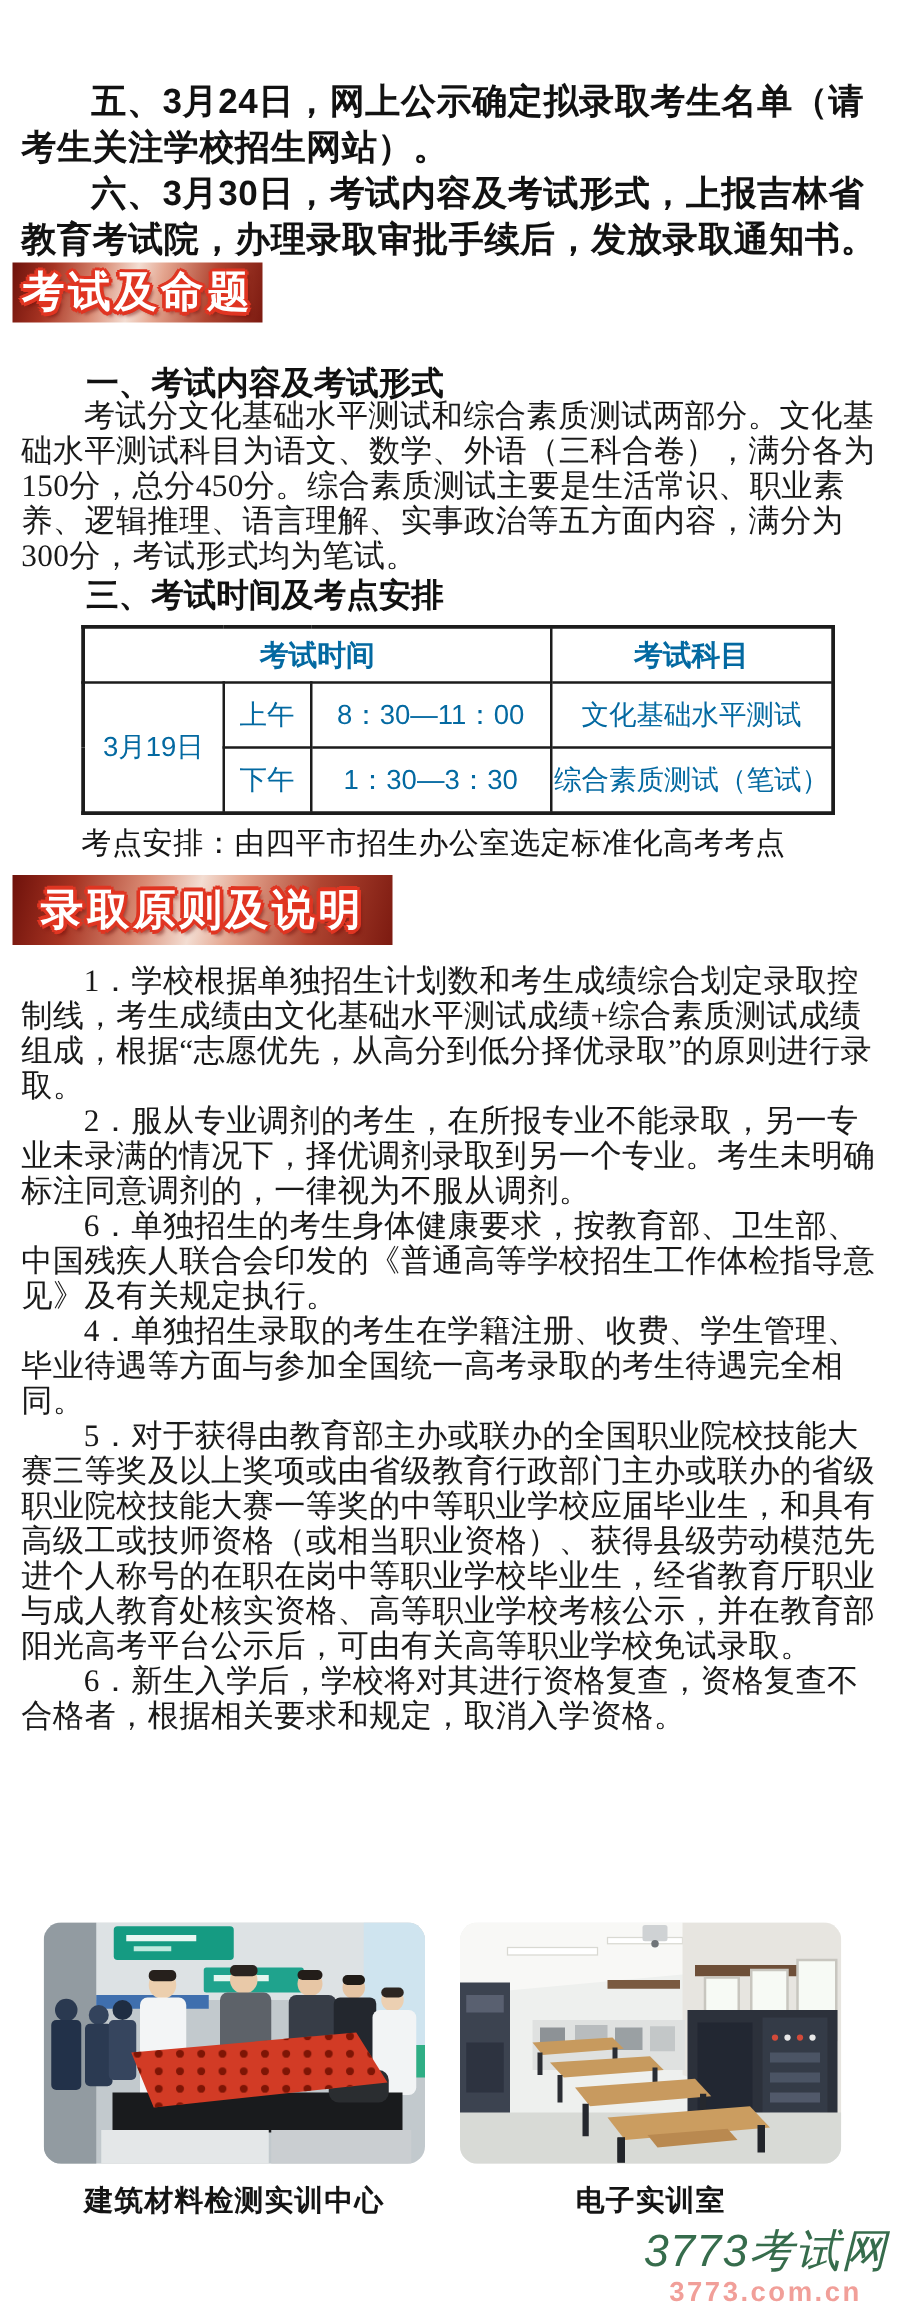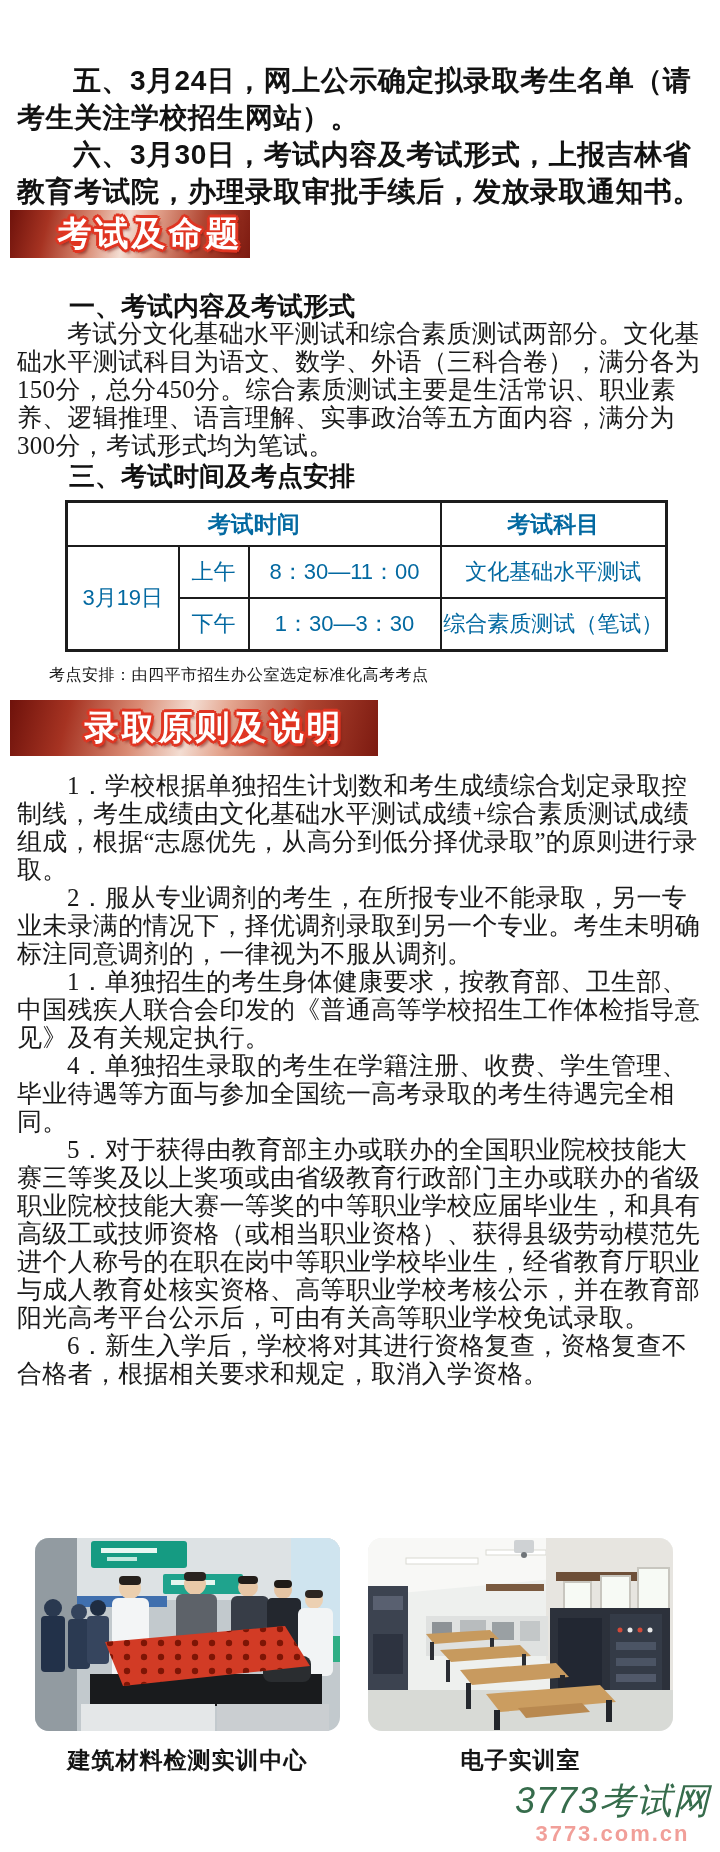--- a/index.html
+++ b/index.html
@@ -12,23 +12,23 @@
   
   .intro{
     margin:0;font-family:"Liberation Sans","DejaVu Sans",sans-serif;
     font-weight:bold;font-size:28px;line-height:37px;text-indent:2em;
     color:#121212;letter-spacing:.5px;
   }
   
   .banner{
     position:relative;margin:0 0 34px -7px;height:48px;width:200px;
     background:linear-gradient(104deg,#6e120b 0%,#a63322 16%,#d98a73 34%,#f3ddd2 48%,#e4a58f 58%,#b04531 78%,#7c1a10 100%);
-    display:flex;align-items:center;justify-content:center;padding-left:40px;
-  }
-  .banner.wide{width:328px;height:56px;margin-top:10px;margin-bottom:16px;}
+    display:flex;align-items:center;justify-content:center;
+  }
+  .banner.wide{width:304px;height:56px;margin-top:10px;margin-bottom:16px;}
   .banner span{
     font-family:"Liberation Sans","DejaVu Sans",sans-serif;font-weight:bold;
     font-size:34px;color:#ffffff;letter-spacing:3px;
     text-shadow:-2px -2px 0 #e03522,2px -2px 0 #e03522,-2px 2px 0 #e03522,2px 2px 0 #e03522,
       -3px 0 0 #e03522,3px 0 0 #e03522,0 -3px 0 #e03522,0 3px 0 #e03522,3px 4px 3px rgba(110,10,5,.55);
   }
   .h{
     margin:2px 0 0;font-family:"Liberation Sans","DejaVu Sans",sans-serif;
     font-weight:bold;font-size:26px;line-height:28px;text-indent:2em;color:#111;
   }
@@ -37,21 +37,21 @@
   table.sched{
     border-collapse:collapse;margin:10px 0 0 48px;table-layout:fixed;width:600px;
     font-family:"Liberation Sans","DejaVu Sans",sans-serif;color:#0369a1;
   }
   table.sched{border:3px solid #1c1c1c;}
   table.sched td{border:2px solid #1c1c1c;text-align:center;vertical-align:middle;font-size:22px;}
   table.sched tr.head td{height:40px;font-weight:bold;font-size:23px;}
   table.sched tr.row td{height:48px;}
   .venue{
     margin:8px 0 0;font-family:"Liberation Sans","DejaVu Sans",sans-serif;
-    font-size:16px;line-height:30px;text-indent:2em;color:#161616;letter-spacing:.5px;
+    font-size:24px;line-height:30px;text-indent:2em;color:#161616;letter-spacing:.5px;
   }
   .items p{margin:0;font-size:25px;line-height:28px;text-indent:2em;letter-spacing:.3px;}
   
   .photos{position:absolute;left:0;top:1538px;width:720px;}
   figure{margin:0;position:absolute;top:0;width:305px;}
   figure.left{left:35px;}
   figure.right{left:368px;}
   .photo{width:305px;height:193px;border-radius:14px;overflow:hidden;display:block;}
   figcaption{
     margin-top:14px;text-align:center;font-family:"Liberation Sans","DejaVu Sans",sans-serif;
@@ -114,21 +114,21 @@
 
   <p class="venue">考点安排：由四平市招生办公室选定标准化高考考点</p>
 
   <div class="banner wide">
     <span>录取原则及说明</span>
   </div>
 
   <div class="items">
     <p>1．学校根据单独招生计划数和考生成绩综合划定录取控制线，考生成绩由文化基础水平测试成绩+综合素质测试成绩组成，根据“志愿优先，从高分到低分择优录取”的原则进行录取。</p>
     <p>2．服从专业调剂的考生，在所报专业不能录取，另一专业未录满的情况下，择优调剂录取到另一个专业。考生未明确标注同意调剂的，一律视为不服从调剂。</p>
-    <p>1．单独招生的考生身体健康要求，按教育部、卫生部、中国残疾人联合会印发的《普通高等学校招生工作体检指导意见》及有关规定执行。</p>
+    <p>6．单独招生的考生身体健康要求，按教育部、卫生部、中国残疾人联合会印发的《普通高等学校招生工作体检指导意见》及有关规定执行。</p>
     <p>4．单独招生录取的考生在学籍注册、收费、学生管理、毕业待遇等方面与参加全国统一高考录取的考生待遇完全相同。</p>
     <p>5．对于获得由教育部主办或联办的全国职业院校技能大赛三等奖及以上奖项或由省级教育行政部门主办或联办的省级职业院校技能大赛一等奖的中等职业学校应届毕业生，和具有高级工或技师资格（或相当职业资格）、获得县级劳动模范先进个人称号的在职在岗中等职业学校毕业生，经省教育厅职业与成人教育处核实资格、高等职业学校考核公示，并在教育部阳光高考平台公示后，可由有关高等职业学校免试录取。</p>
     <p>6．新生入学后，学校将对其进行资格复查，资格复查不合格者，根据相关要求和规定，取消入学资格。</p>
   </div>
 
   <div class="photos">
 
     <figure class="left">
       <svg class="photo" viewBox="0 0 305 193" xmlns="http://www.w3.org/2000/svg">
         <defs>

